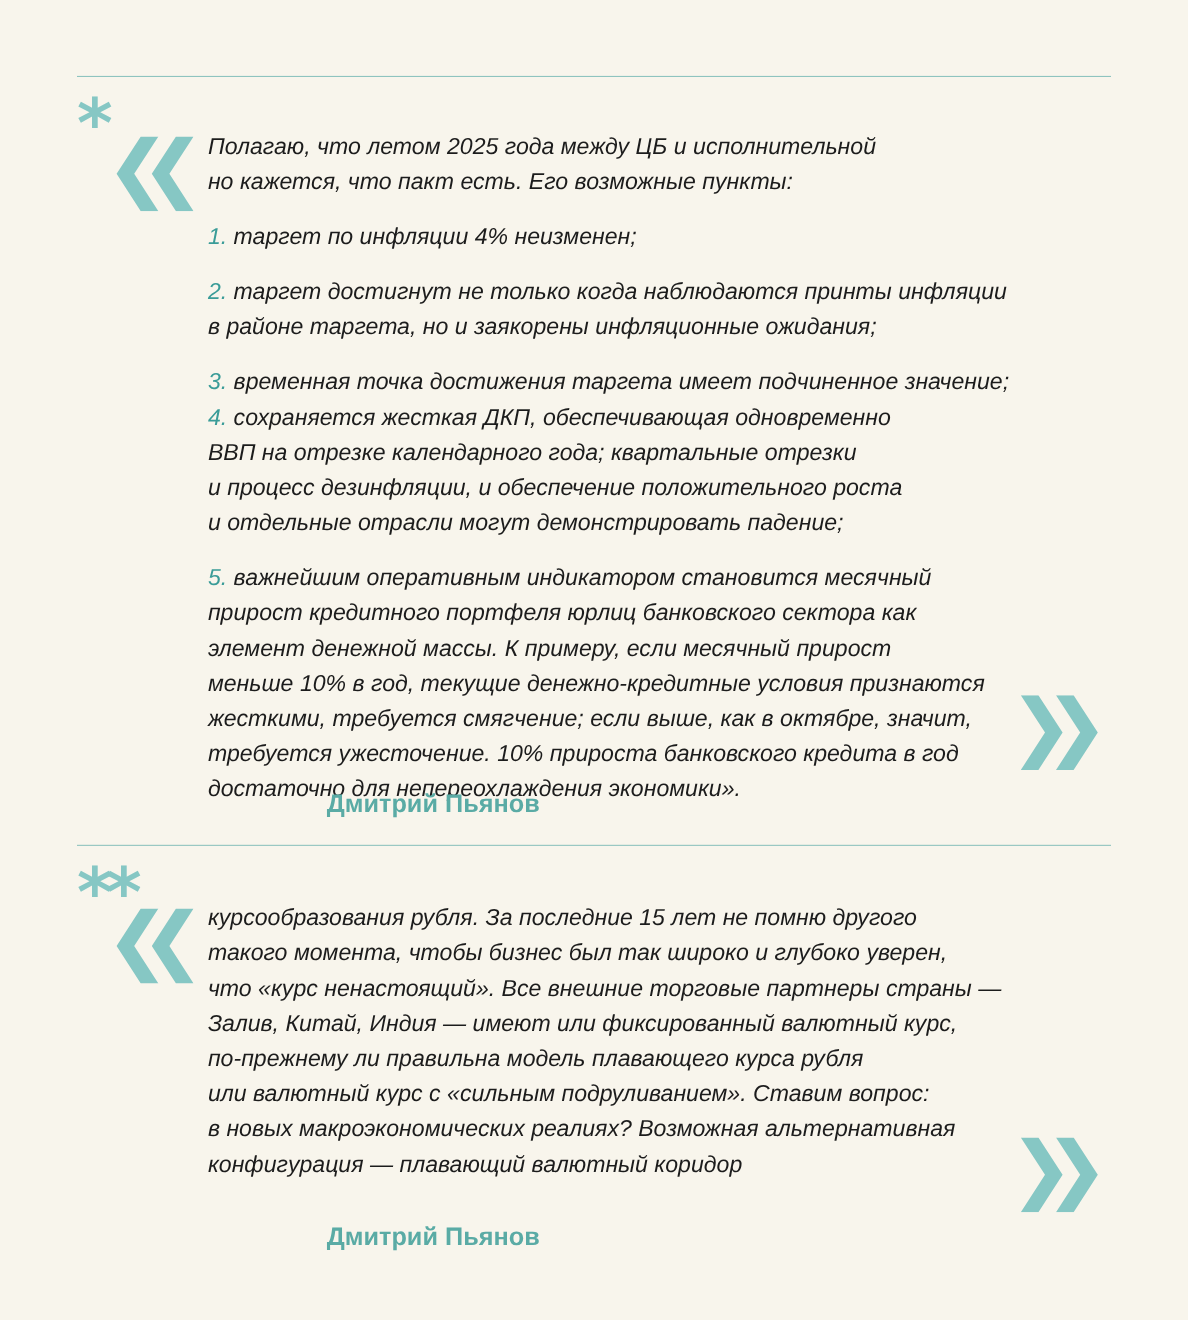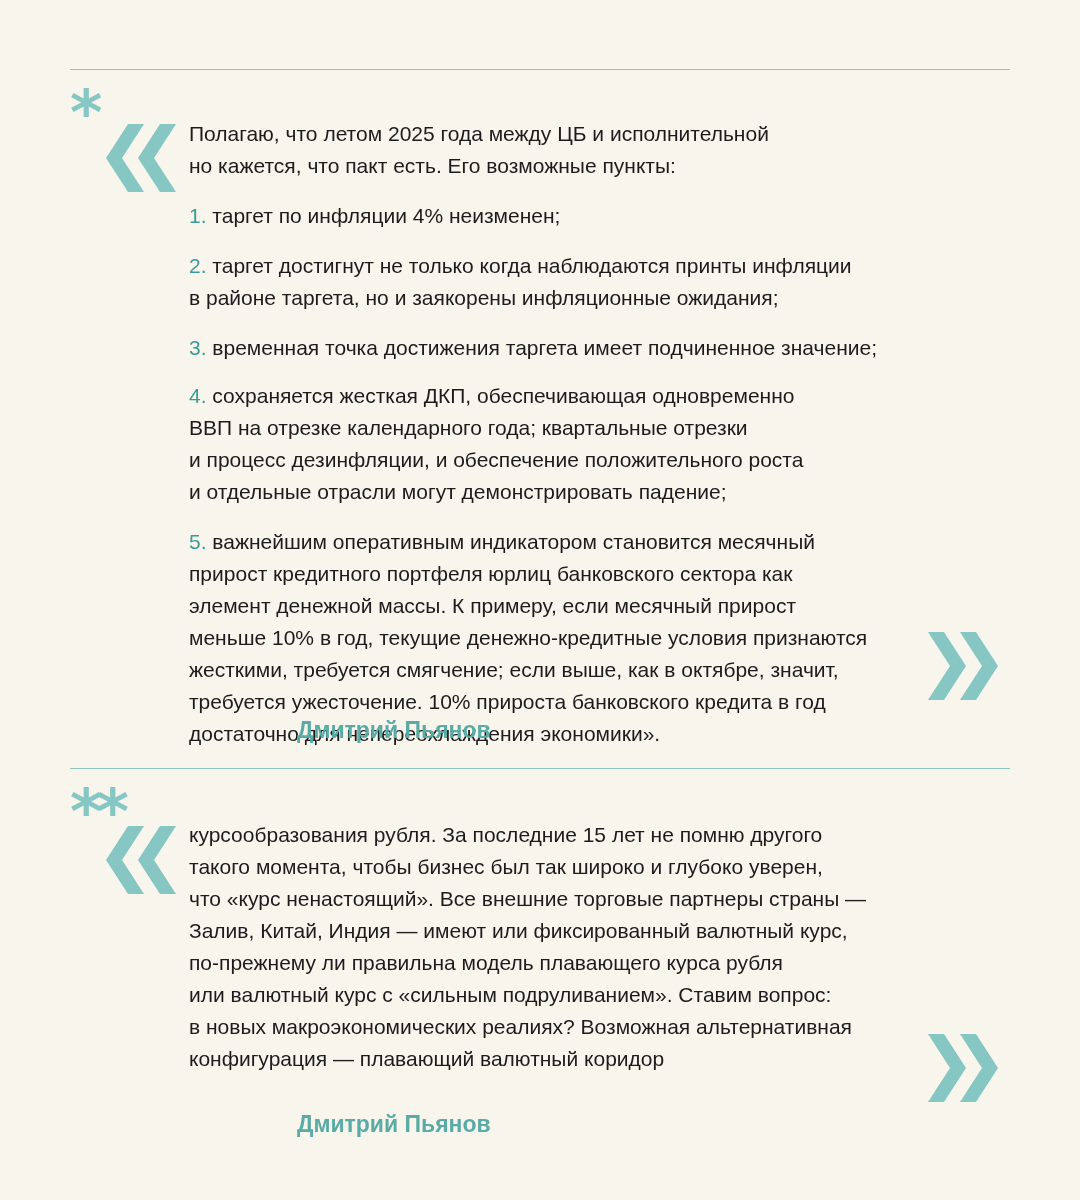--- a/index.html
+++ b/index.html
@@ -43,20 +43,21 @@
     .text-block {
       position: absolute;
       left: 189px;
       font-size: 21px;
       line-height: 32px;
       color: #1c1c1c;
     }
     .line {
       white-space: nowrap;
       display: block;
+      font-style: italic;
     }
     .item {
       margin-top: 18px;
     }
     .num {
       color: #3a9c98;
     }
     .author {
       position: absolute;
       left: 297px;
@@ -89,21 +90,21 @@
 
   <div class="item">
     <span class="line"><span class="num">2.</span><span> таргет достигнут не только когда наблюдаются принты инфляции</span></span>
     <span class="line">в районе таргета, но и заякорены инфляционные ожидания;</span>
   </div>
 
   <div class="item">
     <span class="line"><span class="num">3.</span><span> временная точка достижения таргета имеет подчиненное значение;</span></span>
   </div>
 
-  <div class="item" style="margin-top:16px;">
+  <div class="item" style="margin-top:0;">
     <span class="line"><span class="num">4.</span><span> сохраняется жесткая ДКП, обеспечивающая одновременно</span></span>
     <span class="line">ВВП на отрезке календарного года; квартальные отрезки</span>
     <span class="line">и процесс дезинфляции, и обеспечение положительного роста</span>
     <span class="line">и отдельные отрасли могут демонстрировать падение;</span>
   </div>
 
   <div class="item">
     <span class="line"><span class="num">5.</span><span> важнейшим оперативным индикатором становится месячный</span></span>
     <span class="line">прирост кредитного портфеля юрлиц банковского сектора как</span>
     <span class="line">элемент денежной массы. К примеру, если месячный прирост</span>

